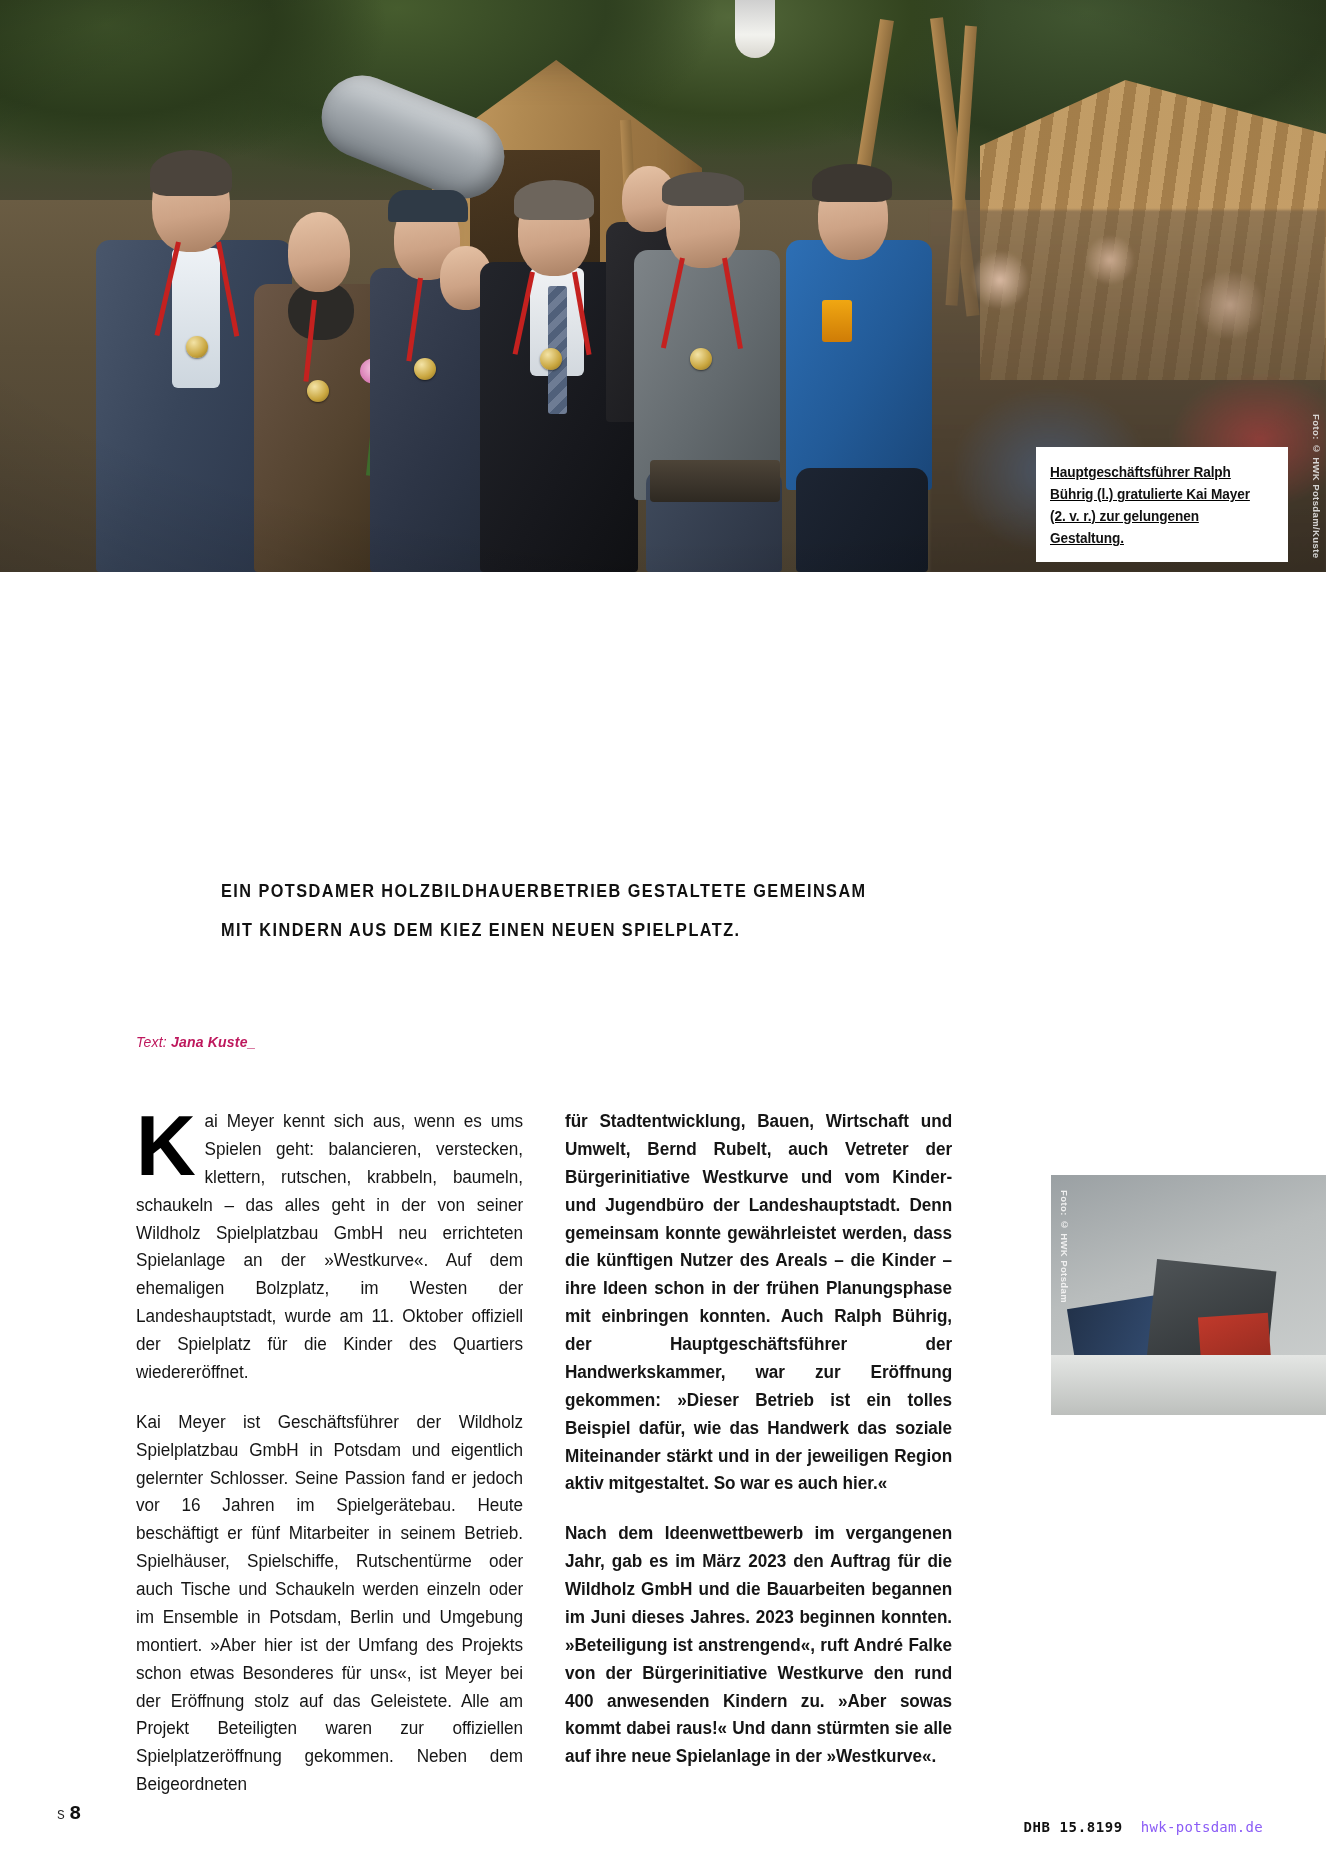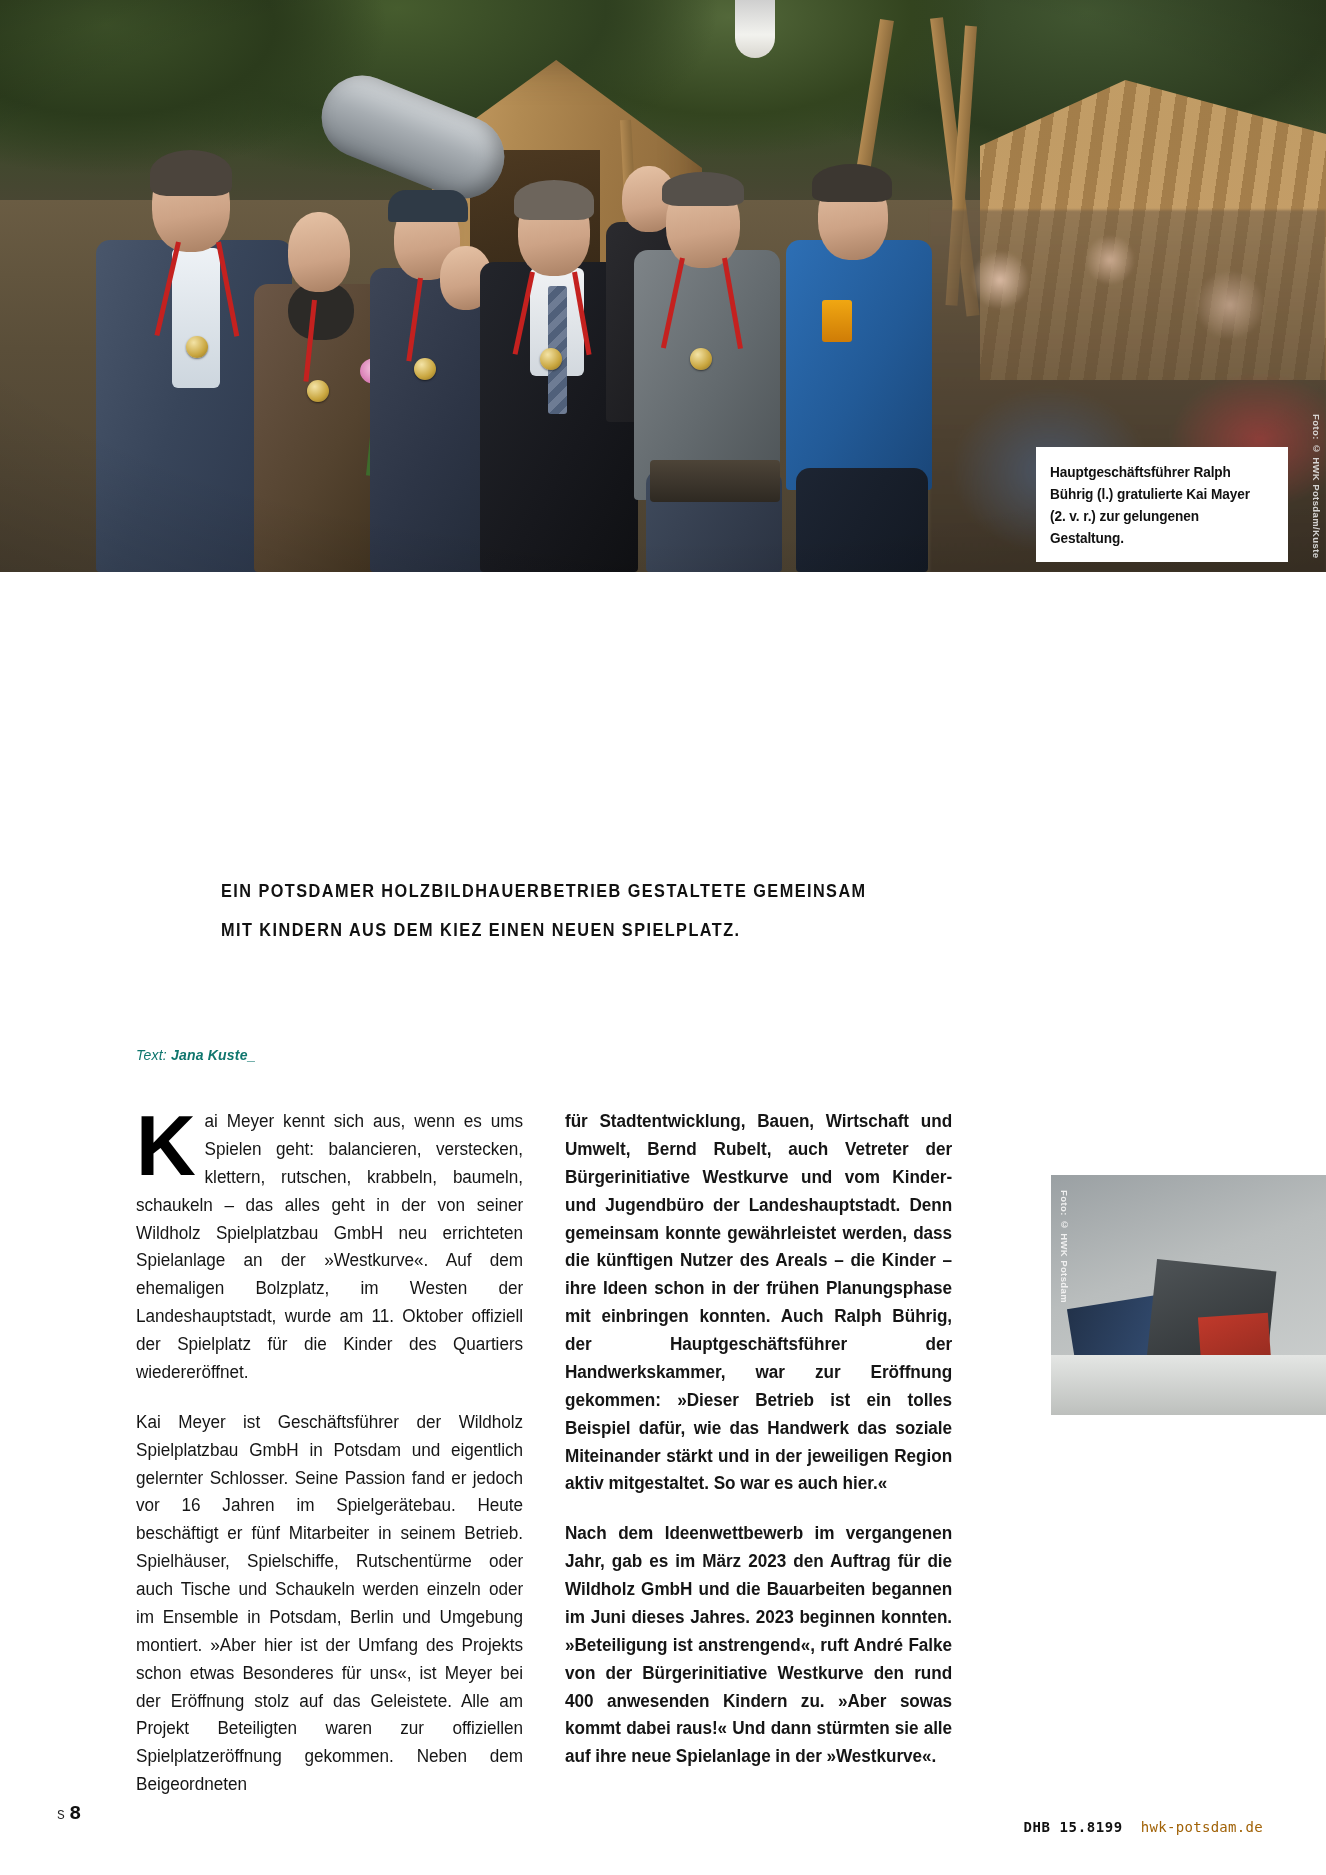--- a/index.html
+++ b/index.html
@@ -153,20 +153,21 @@
 
   
   .photo-caption {
     position: absolute;
     right: 38px;
     bottom: 10px;
     width: 252px;
     background: #ffffff;
     padding: 14px 14px 13px 14px;
     box-sizing: border-box;
+    text-decoration: underline;
   }
   .photo-caption p {
     margin: 0;
     font-family: "Liberation Sans", sans-serif;
     font-size: 14.5px;
     font-weight: 700;
     line-height: 1.52;
     color: #111;
     letter-spacing: -0.1px;
     transform: scaleX(.94);
@@ -213,23 +214,22 @@
     text-transform: uppercase;
     transform: scaleX(.93);
     transform-origin: left top;
   }
   .byline {
     position: absolute;
     left: 136px;
     top: 1034px;
     font-size: 14px;
     font-style: italic;
-    color: #0f766e;
+    color: #be185d;
     letter-spacing: .2px;
-    margin-top: 13px;
   }
   .byline b { font-style: italic; font-weight: 700; }
 
   
   .columns {
     position: absolute;
     left: 136px;
     top: 1108px;
     width: 826px;
   }
@@ -329,21 +329,21 @@
     font-family: "DejaVu Sans Mono", "Liberation Mono", monospace;
     font-size: 14px;
     font-weight: 700;
     color: #111;
     letter-spacing: .6px;
   }
   .footer-url {
     font-family: "DejaVu Sans Mono", "Liberation Mono", monospace;
     font-size: 14px;
     font-weight: 400;
-    color: #a16207;
+    color: #8b5cf6;
     letter-spacing: .3px;
   }
 </style>
 </head>
 <body>
 
 <div class="page">
 
   <div class="hero">
     <div class="hero-canvas">

